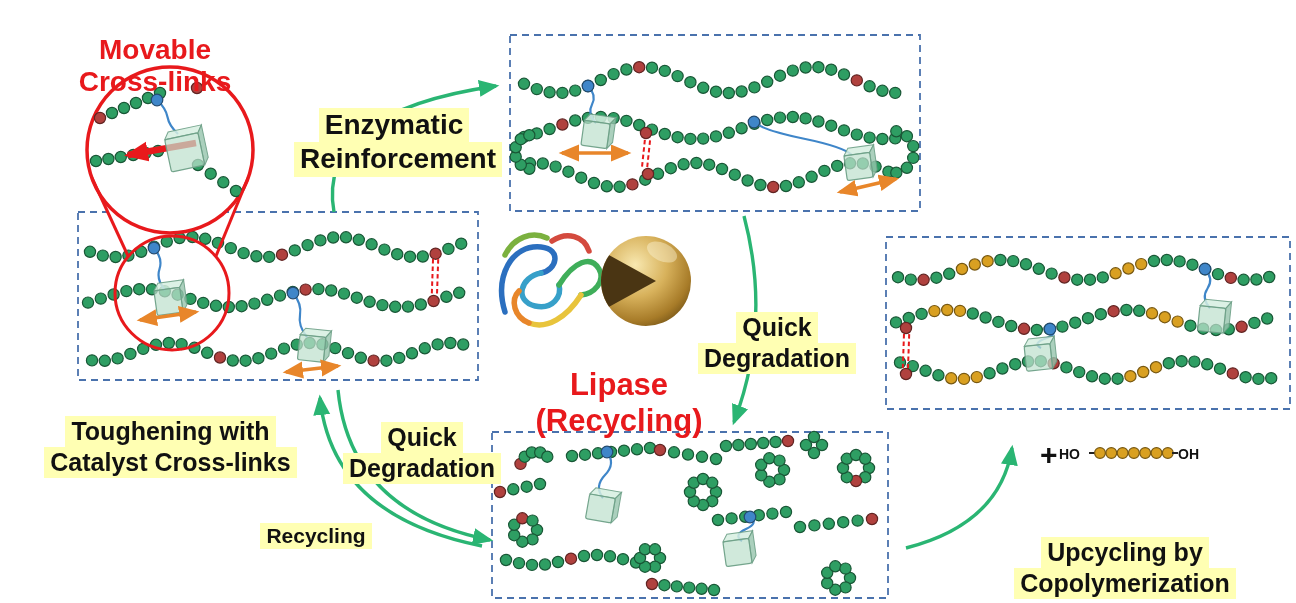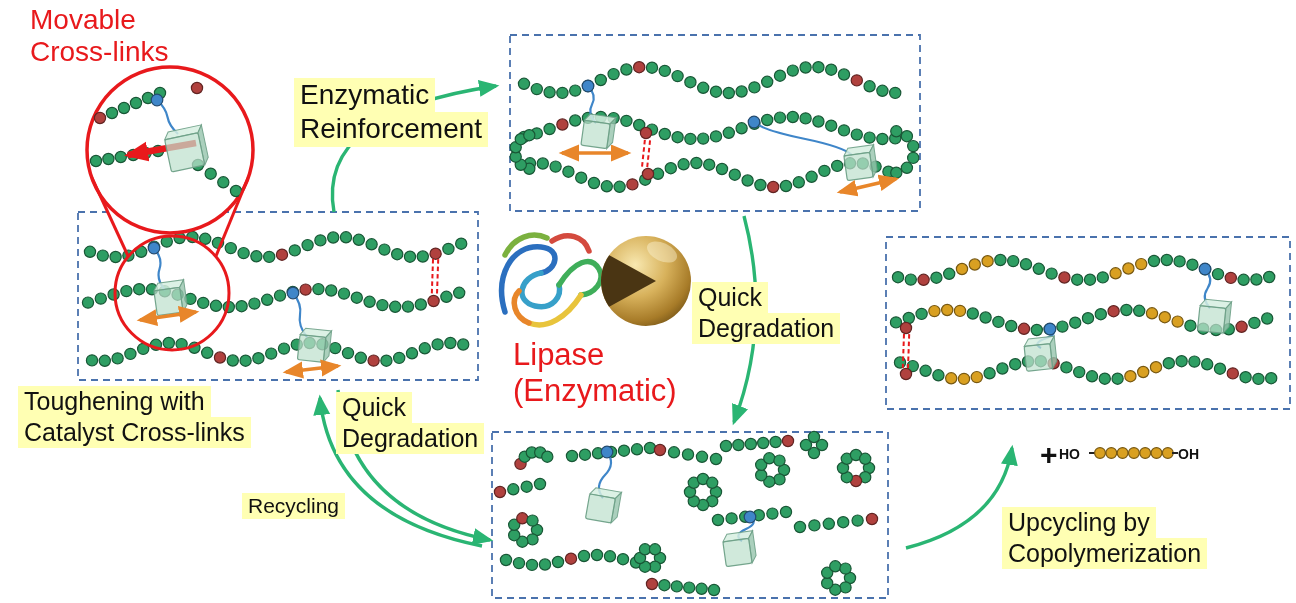--- a/index.html
+++ b/index.html
@@ -1,20 +1,20 @@
 <!DOCTYPE html>
 <html><head>
 <meta charset="utf-8">
 <style>
   html,body{margin:0;padding:0;background:#fff;}
   #stage{position:relative;width:1296px;height:603px;background:#fff;overflow:hidden;
          font-family:"Liberation Sans",sans-serif;}
   #art{position:absolute;left:0;top:0;}
   #art text{font-family:"Liberation Sans",sans-serif;font-weight:bold;fill:#111;}
-  .lbl{position:absolute;font-weight:normal;line-height:1.16;color:#111;z-index:5;}
+  .lbl{position:absolute;text-align:center;font-weight:bold;line-height:1.16;color:#111;z-index:5;margin-top:30px;}
   .lbl span{display:inline-block;}
   .hl span{background:var(--hl,#ffffb3);padding:1px 6px;}
   .red{color:var(--red,#e8191c);}
 </style>
 </head>
 <body>
 
 <div id="stage" style="--hl: #ffffb3; --red: #e8191c;">
 
   <svg id="art" width="1296" height="603" viewBox="0 0 1296 603">
@@ -605,21 +605,21 @@
     <span>Quick</span><br>
     <span>Degradation</span>
   </div>
 
   <div class="lbl hl" style="left:242px;top:493px;width:148px;font-size:21px">
     <span>Recycling</span>
   </div>
 
   <div class="lbl red" style="left:513px;top:337px;width:212px;font-size:31px">
     <span>Lipase</span><br>
-    <span>(Enzymatic)</span>
+    <span>(Recycling)</span>
   </div>
 
   <div class="lbl hl" style="left:1002px;top:507px;width:246px;font-size:25px">
     <span>Upcycling by</span><br>
     <span>Copolymerization</span>
   </div>
 
 </div>
 
 </body></html>

